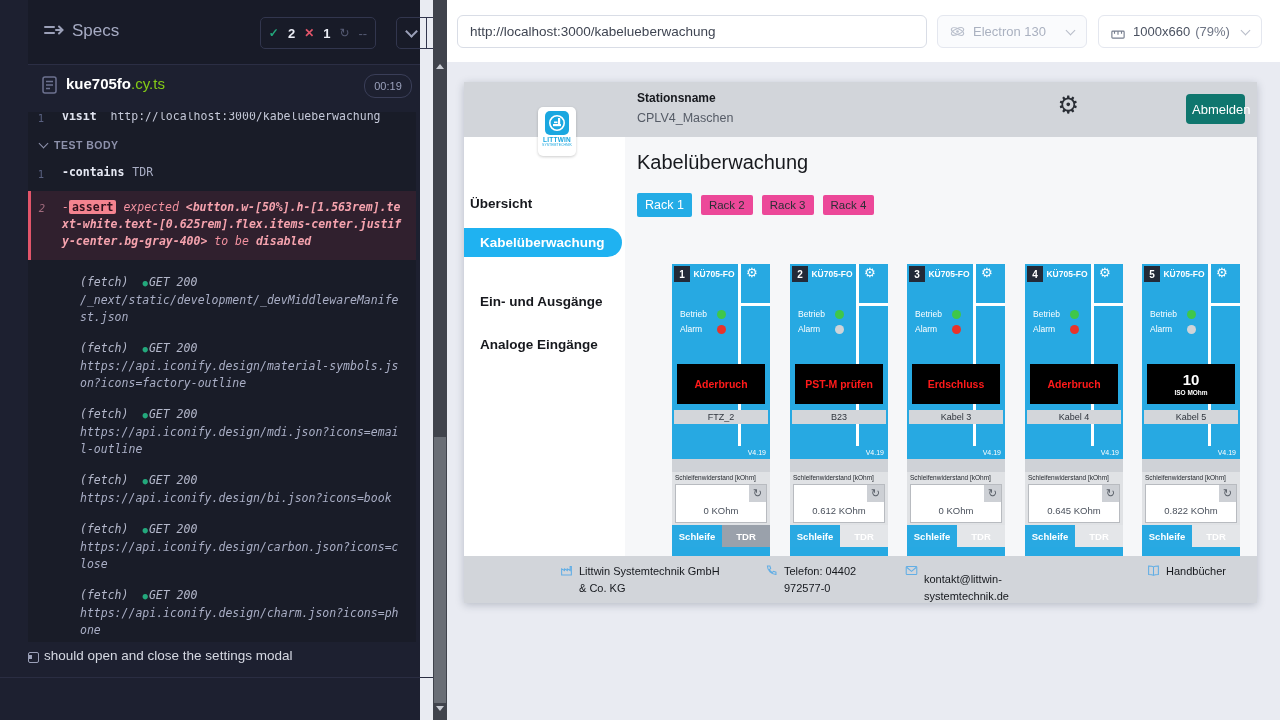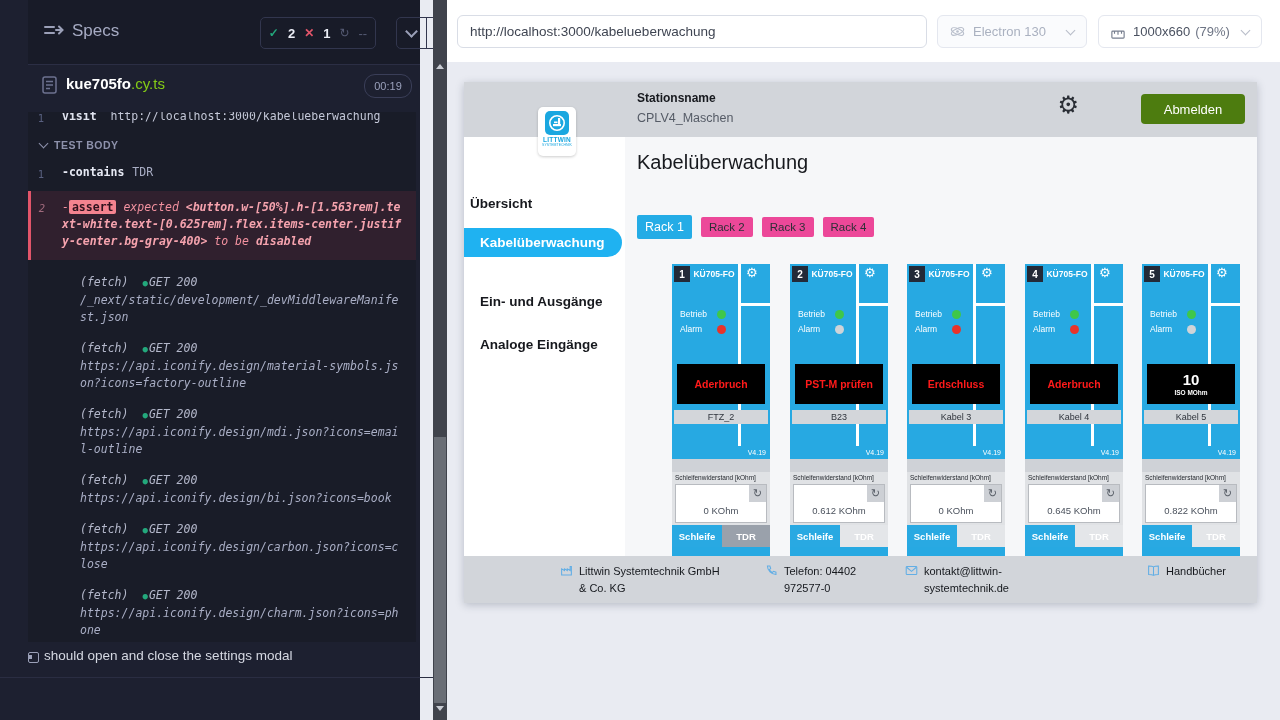--- a/index.html
+++ b/index.html
@@ -72,28 +72,28 @@
   .app{position:absolute;left:17px;top:82px;width:793px;height:521px;background:#fff;box-shadow:0 2px 8px rgba(40,50,70,.25);overflow:hidden;}
   .app-header{position:absolute;left:0;top:0;width:793px;height:55px;background:#d2d5da;}
   .logo-card{position:absolute;left:74px;top:25px;width:38px;height:49px;background:#fff;border-radius:5px;box-shadow:0 1px 3px rgba(0,0,0,.2);text-align:center;z-index:5;}
   .logo-glyph{width:24px;height:24px;margin:4px auto 1px;background:#1aa7e0;border-radius:5px;position:relative;}
   .logo-glyph svg{position:absolute;left:4px;top:4px;}
   .logo-t1{font-size:6.5px;font-weight:bold;color:#1aa7e0;letter-spacing:.2px;}
   .logo-t2{font-size:3.5px;color:#1aa7e0;}
   .station-label{position:absolute;left:173px;top:9px;font-size:12px;font-weight:bold;color:#16181d;}
   .station-value{position:absolute;left:173px;top:29px;font-size:12.5px;color:#555b66;}
   .hdr-gear{position:absolute;right:178px;top:11px;font-size:24px;color:#2a2e35;line-height:1;cursor:pointer;font-family:"DejaVu Sans",sans-serif;}
-  .logout-btn{position:absolute;right:12px;top:12px;width:104px;height:30px;background:#4d7c0f;border:none;border-radius:4px;color:#fff;font-size:13px;font-family:"Liberation Sans",sans-serif;cursor:pointer;}
+  .logout-btn{position:absolute;right:12px;top:12px;width:59px;height:30px;background:#0f766e;border:none;border-radius:4px;color:#fff;font-size:13px;font-family:"Liberation Sans",sans-serif;cursor:pointer;}
   .app-body{position:absolute;left:0;top:55px;width:793px;height:419px;background:#f6f7f9;}
   .sidebar{position:absolute;left:0;top:0;width:161px;height:419px;background:#fff;}
   .sb-item{position:absolute;left:0;width:158px;height:29px;line-height:29px;padding-left:16px;font-size:13.5px;font-weight:bold;color:#16181d;cursor:pointer;box-sizing:border-box;}
   .sb-item.active{background:#1fb2f1;color:#fff;border-radius:0 999px 999px 0;}
   .main{position:absolute;left:161px;top:0;width:632px;height:419px;}
   .page-title{position:absolute;left:12px;top:14px;font-size:20px;color:#17191e;}
-  .racks{position:absolute;left:12px;top:56px;display:flex;align-items:center;gap:9px;margin-top:22px;}
+  .racks{position:absolute;left:12px;top:56px;display:flex;align-items:center;gap:9px;}
   .rack-tab{height:20px;padding:0 8px;background:#ec4899;color:#2b2f36;font-size:11.5px;display:flex;align-items:center;border-radius:2px;cursor:pointer;font-family:"Liberation Sans",sans-serif;border:none;}
   .rack-tab.active{height:24px;background:#24ace6;color:#fff;font-size:12.5px;}
 
   
   .cards{position:absolute;left:0;top:0;width:632px;height:419px;}
   .card{position:absolute;top:127px;width:98px;height:292px;}
   .c-blue{position:relative;height:195px;background:#27a9e2;}
   .c-vline{position:absolute;left:66px;top:0;width:3px;height:146px;background:#fff;}
   .c-vline2{position:absolute;left:66px;top:160px;width:3px;height:22px;background:#fff;}
   .c-hline{position:absolute;left:69px;top:39px;right:0;height:3px;background:#fff;}
@@ -123,21 +123,21 @@
   .tdr-on{background:#9aa1ab;}
   .tdr-off{background:#e4e6e9;}
   .c-bottom{height:9px;background:#27a9e2;}
 
   
   .app-footer{position:absolute;left:0;bottom:0;width:793px;height:47px;background:#d2d5da;display:flex;padding:7px 0 0 96px;box-sizing:border-box;}
   .f-col{display:flex;align-items:flex-start;font-size:11px;color:#15181d;line-height:1.55;}
   .f-col .f-ic{color:#62aee5;margin:1px 6px 0 0;display:flex;}
   .f-c1{width:205px;} .f-c1 .f-txt{width:150px;}
   .f-c2{width:140px;} .f-c2 .f-txt{width:98px;}
-  .f-c3{width:212px;} .f-c3 .f-txt{width:102px;}
+  .f-c3{width:212px;} .f-c3 .f-txt{width:102px;margin-top:8px;}
   .f-c4{margin-left:30px;cursor:pointer;}
 </style>
 </head>
 <body>
 
 <div class="stage">
 
   <div class="reporter">
     <div class="r-header">
       <span class="specs-icon">

